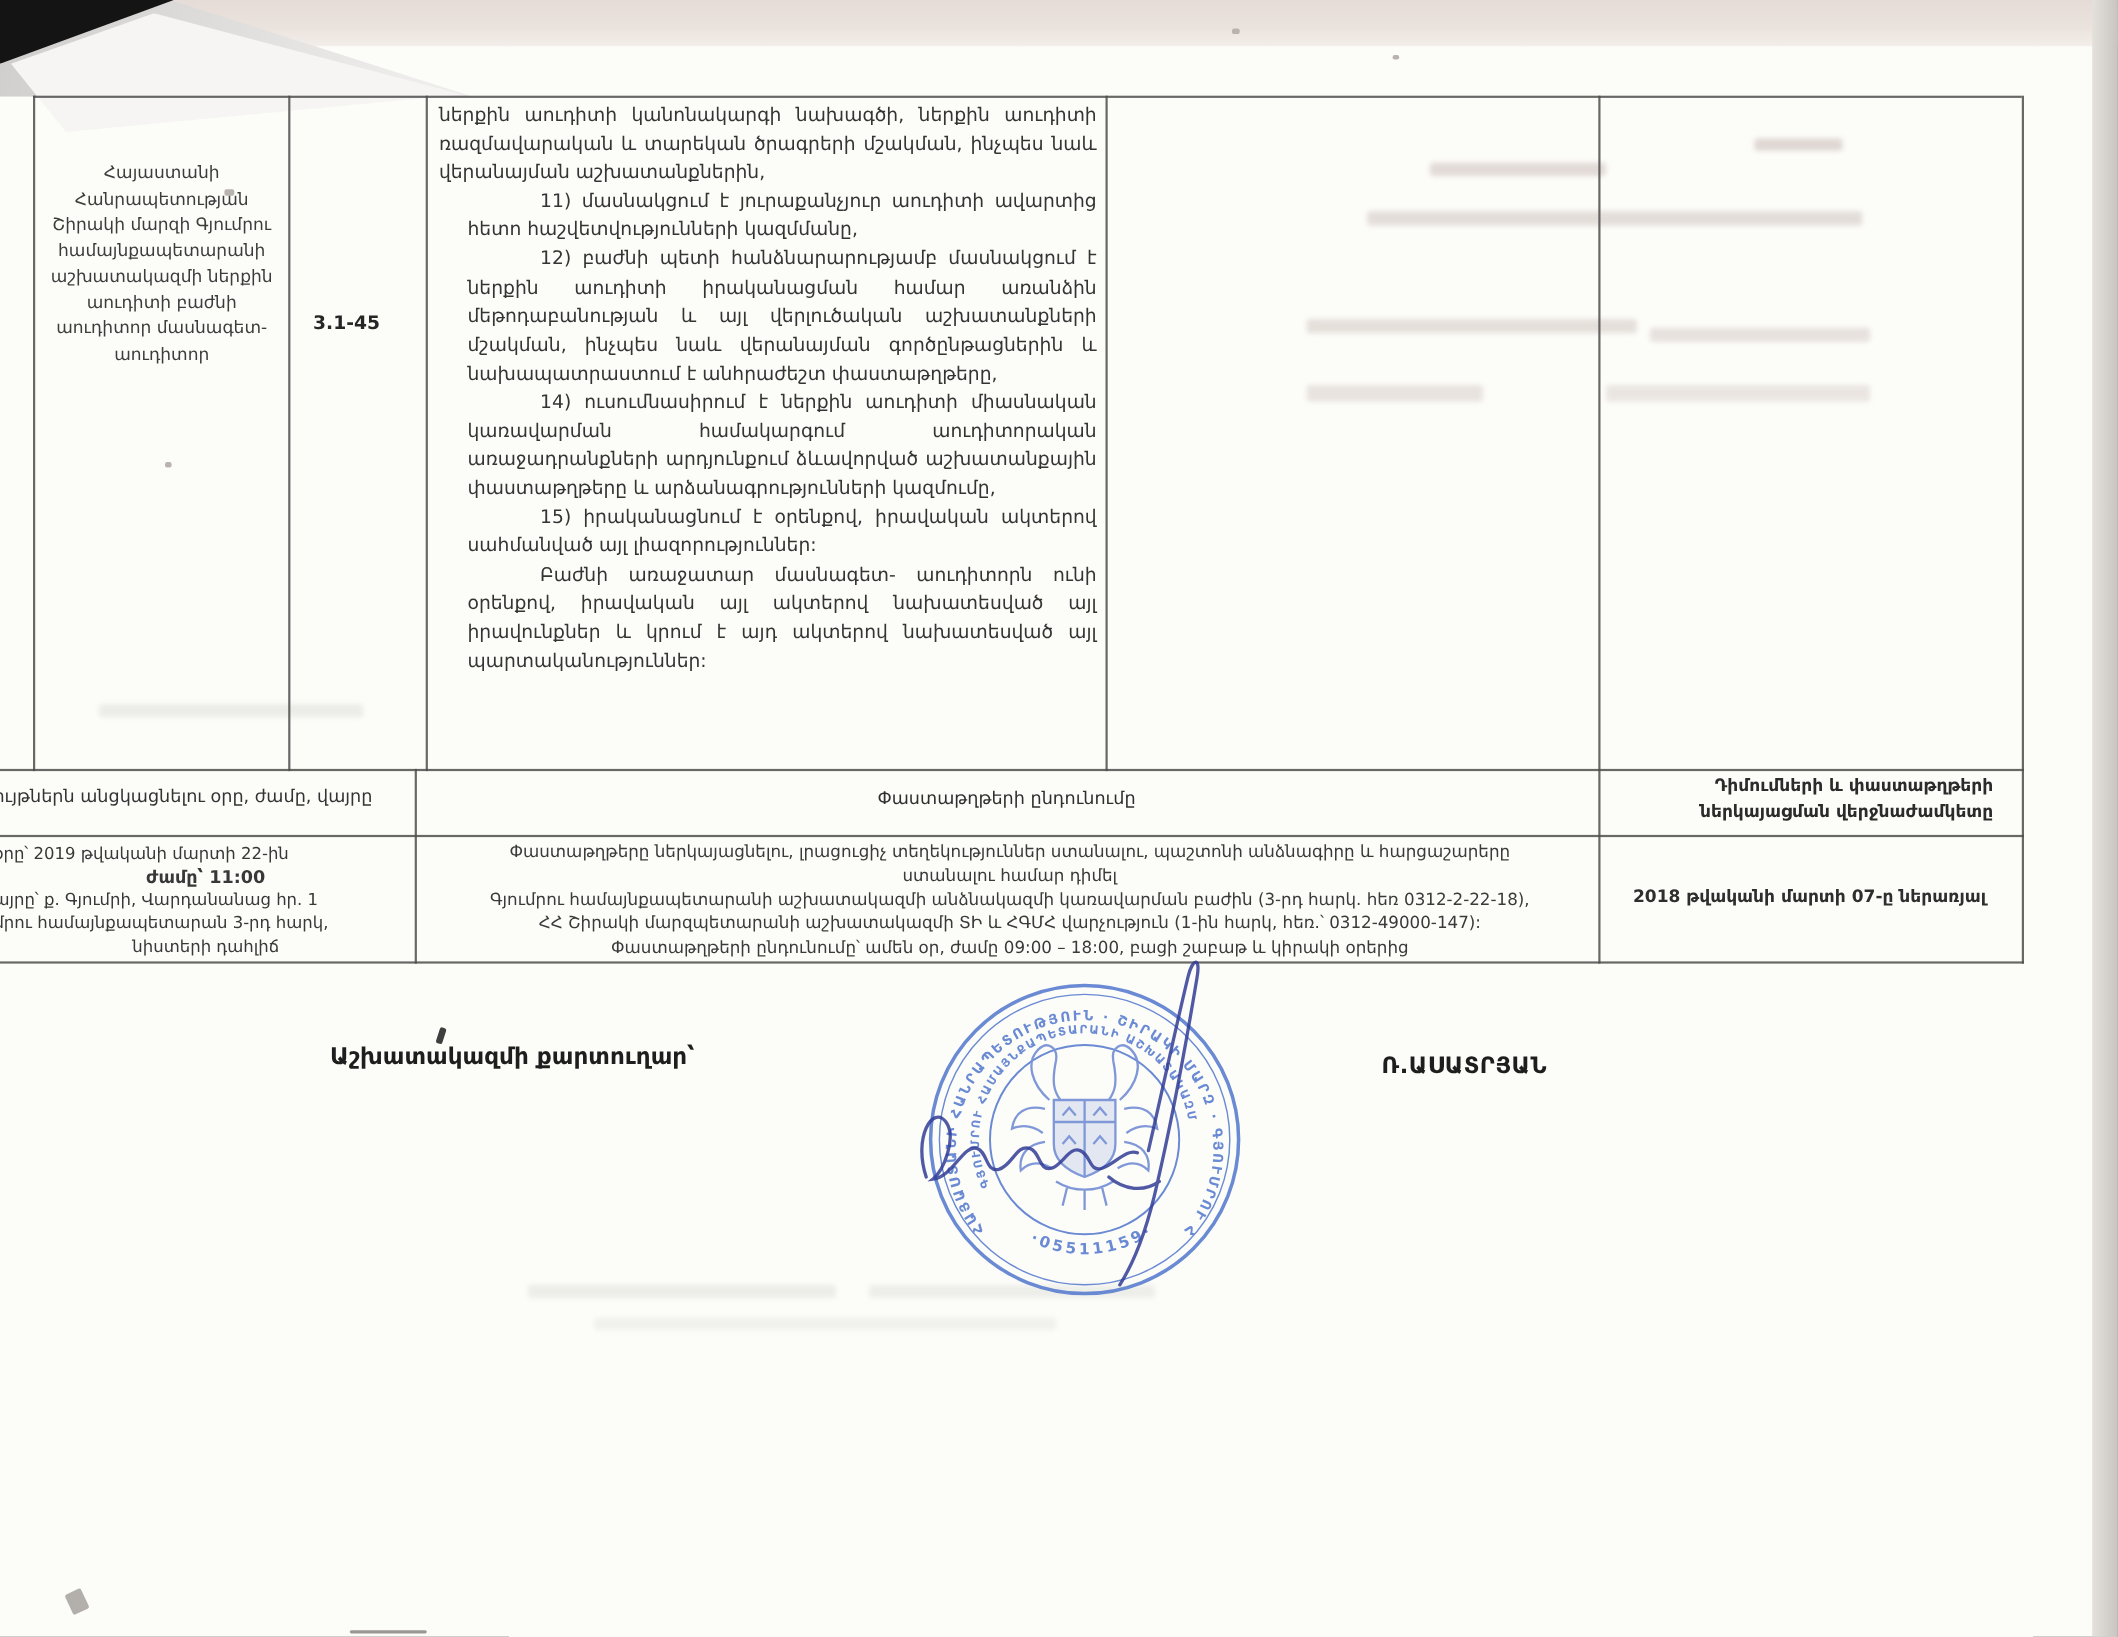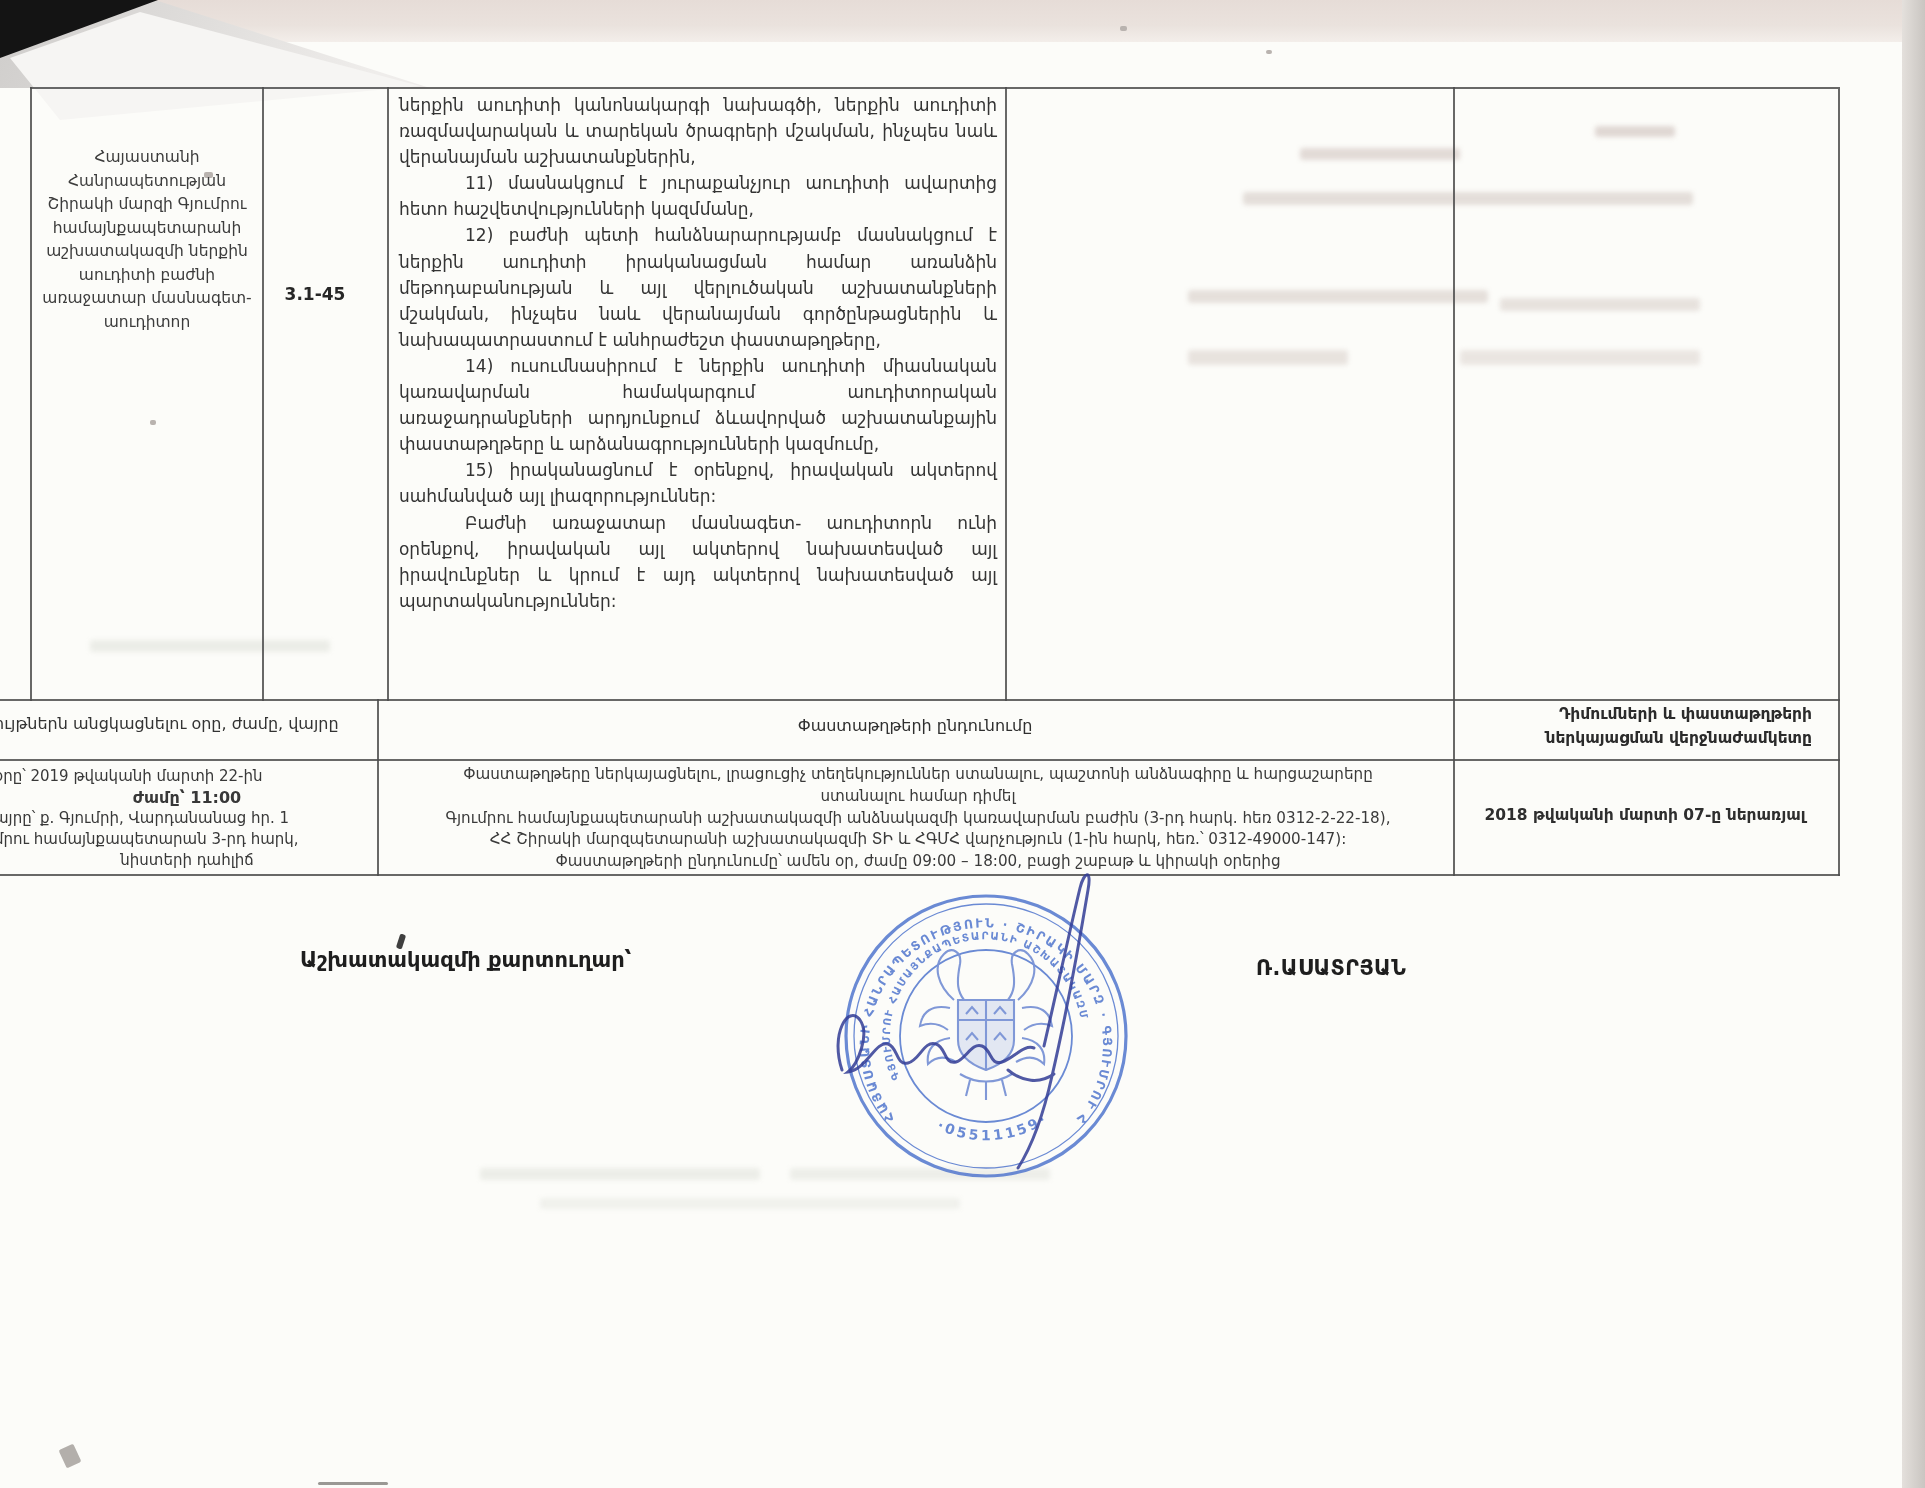--- a/index.html
+++ b/index.html
@@ -26,21 +26,21 @@
   .bl{background:#4e4e4e;opacity:.85;}
   
   .cell{position:absolute;}
   .title-cell{left:34px;top:146px;width:226px;text-align:center;
     font-size:15.5px;line-height:23.5px;color:#3c3c3c;}
   .code-cell{left:263px;top:284px;width:104px;text-align:center;
     font-size:17px;font-weight:700;color:#262626;}
   .duties{left:399px;top:92px;width:598px;font-size:17px;line-height:26.1px;
     text-align:justify;color:#343434;}
   .duties p{margin:0;}
-  .duties p.ind{text-indent:66px;}
+  .duties p.ind{text-indent:66px;margin-left:26px;}
   .hdr-interview{left:-6px;top:714px;width:370px;font-size:16px;color:#333;white-space:nowrap;}
   .hdr-reception{left:377px;top:716px;width:1076px;text-align:center;font-size:16px;color:#2f2f2f;}
   .hdr-deadline{left:1480px;top:702px;width:332px;text-align:right;
     font-size:15.5px;font-weight:700;line-height:24px;color:#2b2b2b;}
   .interview-details{left:-6px;top:766px;width:386px;font-size:15px;line-height:21px;color:#383838;}
   .interview-details .c{text-align:center;}
   .interview-details .time{font-weight:700;font-size:16px;}
   .reception-details{left:390px;top:764px;width:1056px;text-align:center;
     font-size:15.2px;line-height:21.8px;color:#3a3a3a;}
   .reception-details div{white-space:nowrap;}
@@ -94,21 +94,21 @@
   <div class="abs bl" style="left:1838px;top:87px;width:1.5px;height:789px"></div>
   <div class="abs bl" style="left:377px;top:699px;width:1.5px;height:177px"></div>
 
   <div class="cell title-cell">
     <div>Հայաստանի</div>
     <div>Հանրապետության</div>
     <div>Շիրակի մարզի Գյումրու</div>
     <div>համայնքապետարանի</div>
     <div>աշխատակազմի ներքին</div>
     <div>աուդիտի բաժնի</div>
-    <div>առաջատար մասնագետ-</div>
+    <div>աուդիտոր մասնագետ-</div>
     <div>աուդիտոր</div>
   </div>
 
   <div class="cell code-cell">3.1-45</div>
 
   <div class="cell duties">
     <p>ներքին աուդիտի կանոնակարգի նախագծի, ներքին աուդիտի ռազմավարական և տարեկան ծրագրերի մշակման, ինչպես նաև վերանայման աշխատանքներին,</p>
     <p class="ind">11) մասնակցում է յուրաքանչյուր աուդիտի ավարտից հետո հաշվետվությունների կազմմանը,</p>
     <p class="ind">12) բաժնի պետի հանձնարարությամբ մասնակցում է ներքին աուդիտի իրականացման համար առանձին մեթոդաբանության և այլ վերլուծական աշխատանքների մշակման, ինչպես նաև վերանայման գործընթացներին և նախապատրաստում է անհրաժեշտ փաստաթղթերը,</p>
     <p class="ind">14) ուսումնասիրում է ներքին աուդիտի միասնական կառավարման համակարգում աուդիտորական առաջադրանքների արդյունքում ձևավորված աշխատանքային փաստաթղթերը և արձանագրությունների կազմումը,</p>

